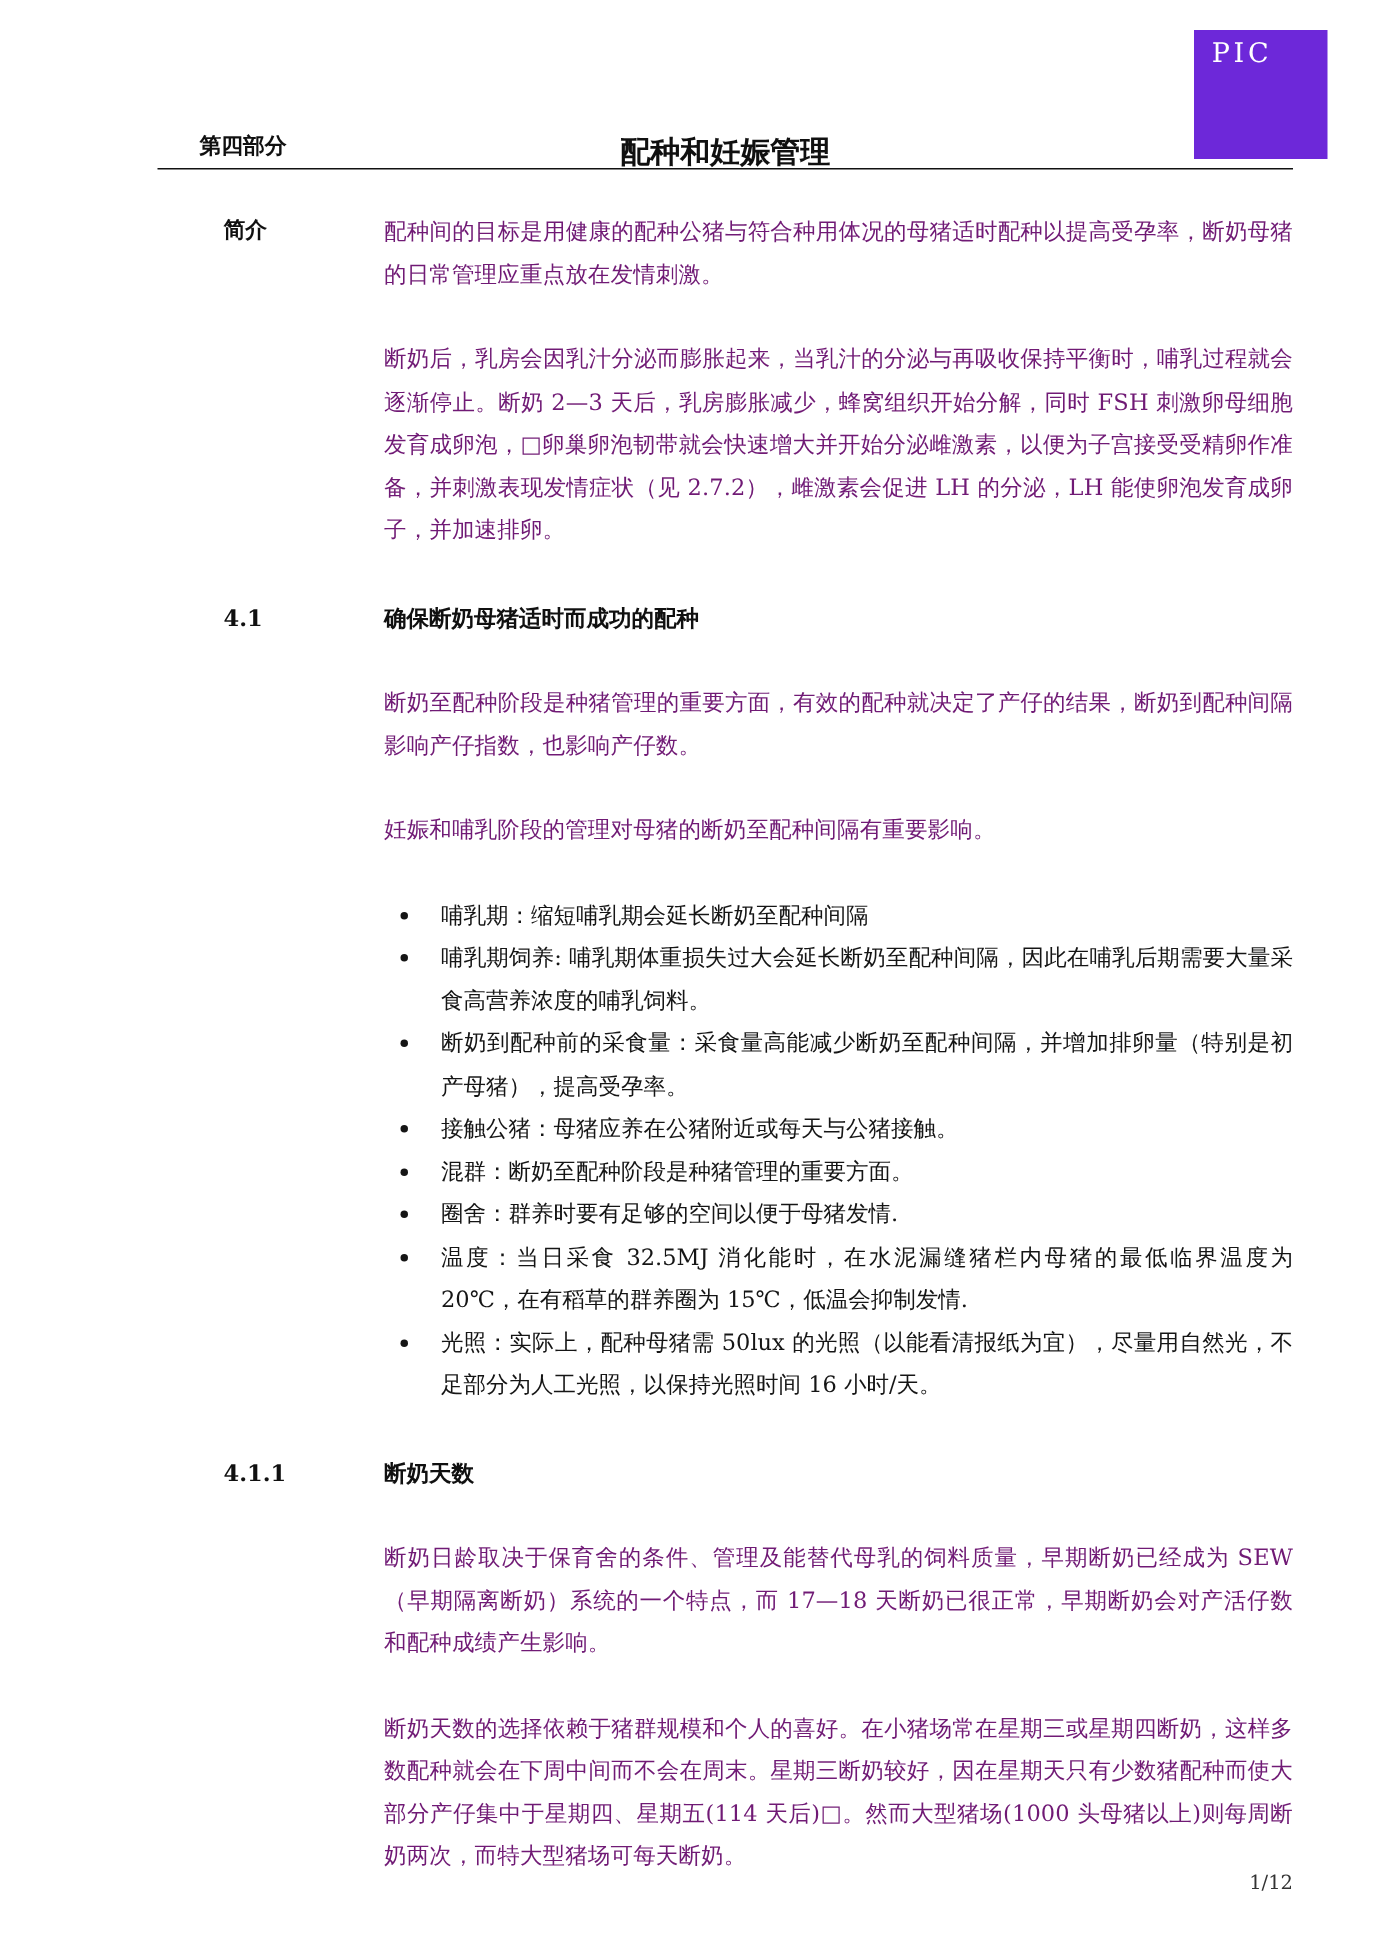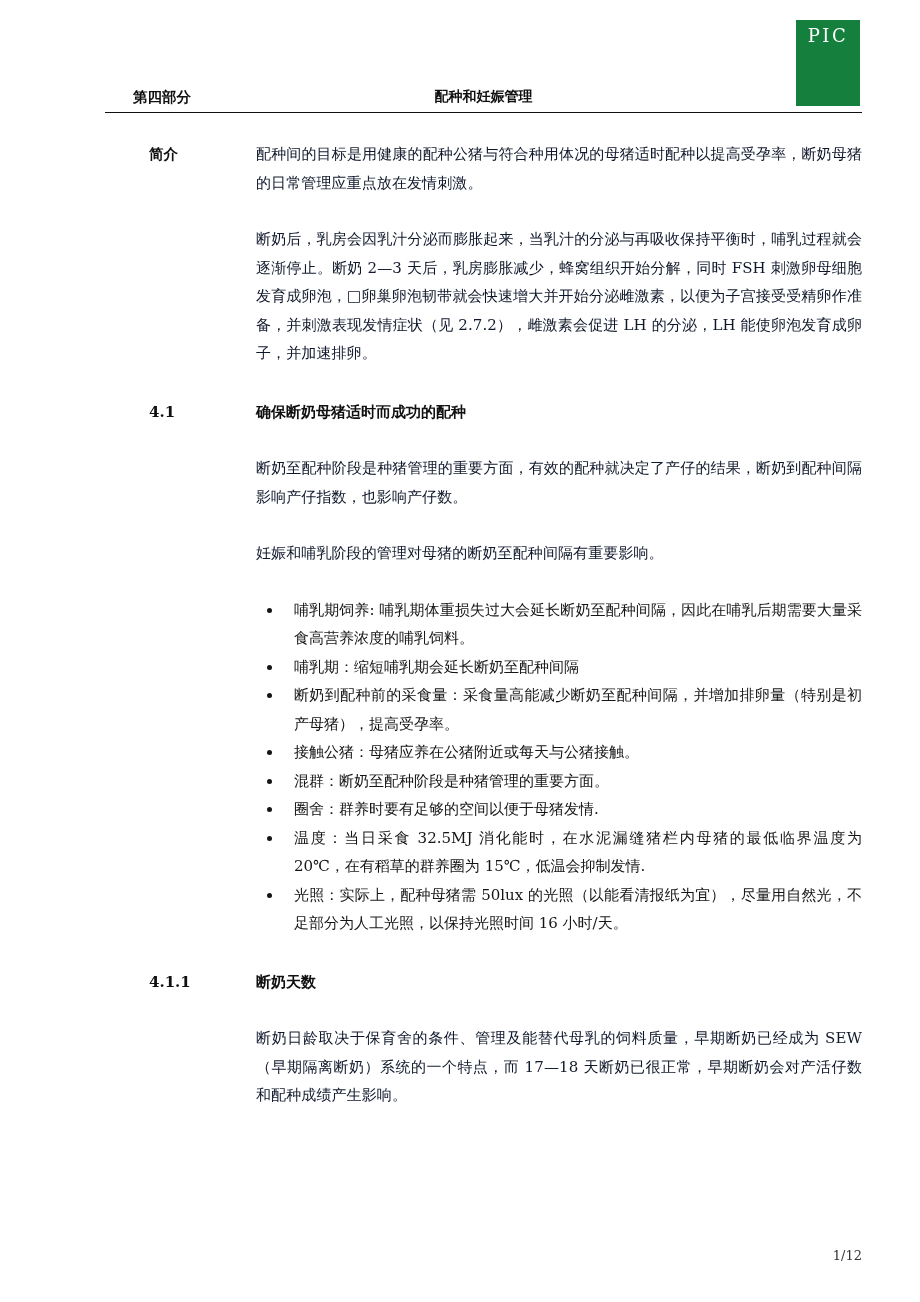--- a/index.html
+++ b/index.html
@@ -66,21 +66,21 @@
     white-space: nowrap;
     margin-left: 28px;
   }
   .header-center {
     position: absolute;
     left: 0;
     top: 0;
     width: 757px;
     text-align: center;
     font-family: "DejaVu Sans", "Liberation Sans", sans-serif;
-    font-size: 14px;
+    font-size: 20px;
     font-weight: bold;
     color: #101010;
     white-space: nowrap;
   }
   .header-rule {
     position: absolute;
     left: 105px;
     top: 112px;
     width: 757px;
     height: 0;
@@ -131,21 +131,21 @@
   .body-col {
     flex: 1 1 auto;
     width: 650px;
   }
 
   p.para {
     margin: 0;
     font-family: "DejaVu Serif", "Liberation Serif", serif;
     font-size: 15px;
     line-height: 28.5px;
-    color: #0f172a;
+    color: #701a75;
     text-align: justify;
     text-justify: inter-character;
     letter-spacing: 0.1px;
   }
 
   h2.heading {
     margin: 0;
     font-family: "DejaVu Sans", "Liberation Sans", sans-serif;
     font-size: 15px;
     font-weight: bold;
@@ -191,21 +191,21 @@
     font-family: "DejaVu Serif", "Liberation Serif", serif;
     font-size: 13px;
     color: #333333;
   }
 </style>
 </head>
 <body>
 
 <div class="page">
 
-  <div class="logo" style="background: #15803d;">
+  <div class="logo" style="background: #6d28d9; padding-left: 25px;">
     <div class="logo-text">PIC</div>
   </div>
 
   <div class="header">
     <div class="header-left">第四部分</div>
     <div class="header-center">配种和妊娠管理</div>
   </div>
   <div class="header-rule"></div>
 
   <div class="content">
@@ -231,22 +231,22 @@
     <div class="gap-md"></div>
 
     <div class="block row">
       <div class="num-col"></div>
       <div class="body-col">
         <p class="para">断奶至配种阶段是种猪管理的重要方面，有效的配种就决定了产仔的结果，断奶到配种间隔影响产仔指数，也影响产仔数。</p>
         <div class="gap-md"></div>
         <p class="para">妊娠和哺乳阶段的管理对母猪的断奶至配种间隔有重要影响。</p>
         <div class="gap-md"></div>
         <ul class="bullets">
+          <li><span class="dot"></span><span>哺乳期：缩短哺乳期会延长断奶至配种间隔</span></li>
           <li><span class="dot"></span><span>哺乳期饲养: 哺乳期体重损失过大会延长断奶至配种间隔，因此在哺乳后期需要大量采食高营养浓度的哺乳饲料。</span></li>
-          <li><span class="dot"></span><span>哺乳期：缩短哺乳期会延长断奶至配种间隔</span></li>
           <li><span class="dot"></span><span>断奶到配种前的采食量：采食量高能减少断奶至配种间隔，并增加排卵量（特别是初产母猪），提高受孕率。</span></li>
           <li><span class="dot"></span><span>接触公猪：母猪应养在公猪附近或每天与公猪接触。</span></li>
           <li><span class="dot"></span><span>混群：断奶至配种阶段是种猪管理的重要方面。</span></li>
           <li><span class="dot"></span><span>圈舍：群养时要有足够的空间以便于母猪发情.</span></li>
           <li><span class="dot"></span><span>温度：当日采食 32.5MJ 消化能时，在水泥漏缝猪栏内母猪的最低临界温度为 20℃，在有稻草的群养圈为 15℃，低温会抑制发情.</span></li>
           <li><span class="dot"></span><span>光照：实际上，配种母猪需 50lux 的光照（以能看清报纸为宜），尽量用自然光，不足部分为人工光照，以保持光照时间 16 小时/天。</span></li>
         </ul>
       </div>
     </div>
 
@@ -259,20 +259,21 @@
       </div>
     </div>
 
     <div class="gap-md"></div>
 
     <div class="block row">
       <div class="num-col"></div>
       <div class="body-col">
         <p class="para">断奶日龄取决于保育舍的条件、管理及能替代母乳的饲料质量，早期断奶已经成为 SEW（早期隔离断奶）系统的一个特点，而 17—18 天断奶已很正常，早期断奶会对产活仔数和配种成绩产生影响。</p>
         <div class="gap-md"></div>
+        <p class="para">断奶天数的选择依赖于猪群规模和个人的喜好。在小猪场常在星期三或星期四断奶，这样多数配种就会在下周中间而不会在周末。星期三断奶较好，因在星期天只有少数猪配种而使大部分产仔集中于星期四、星期五(114 天后)□。然而大型猪场(1000 头母猪以上)则每周断奶两次，而特大型猪场可每天断奶。</p>
       </div>
     </div>
 
   </div>
 
   <div class="footer">
     <span>1/12</span>
   </div>
 
 </div>

